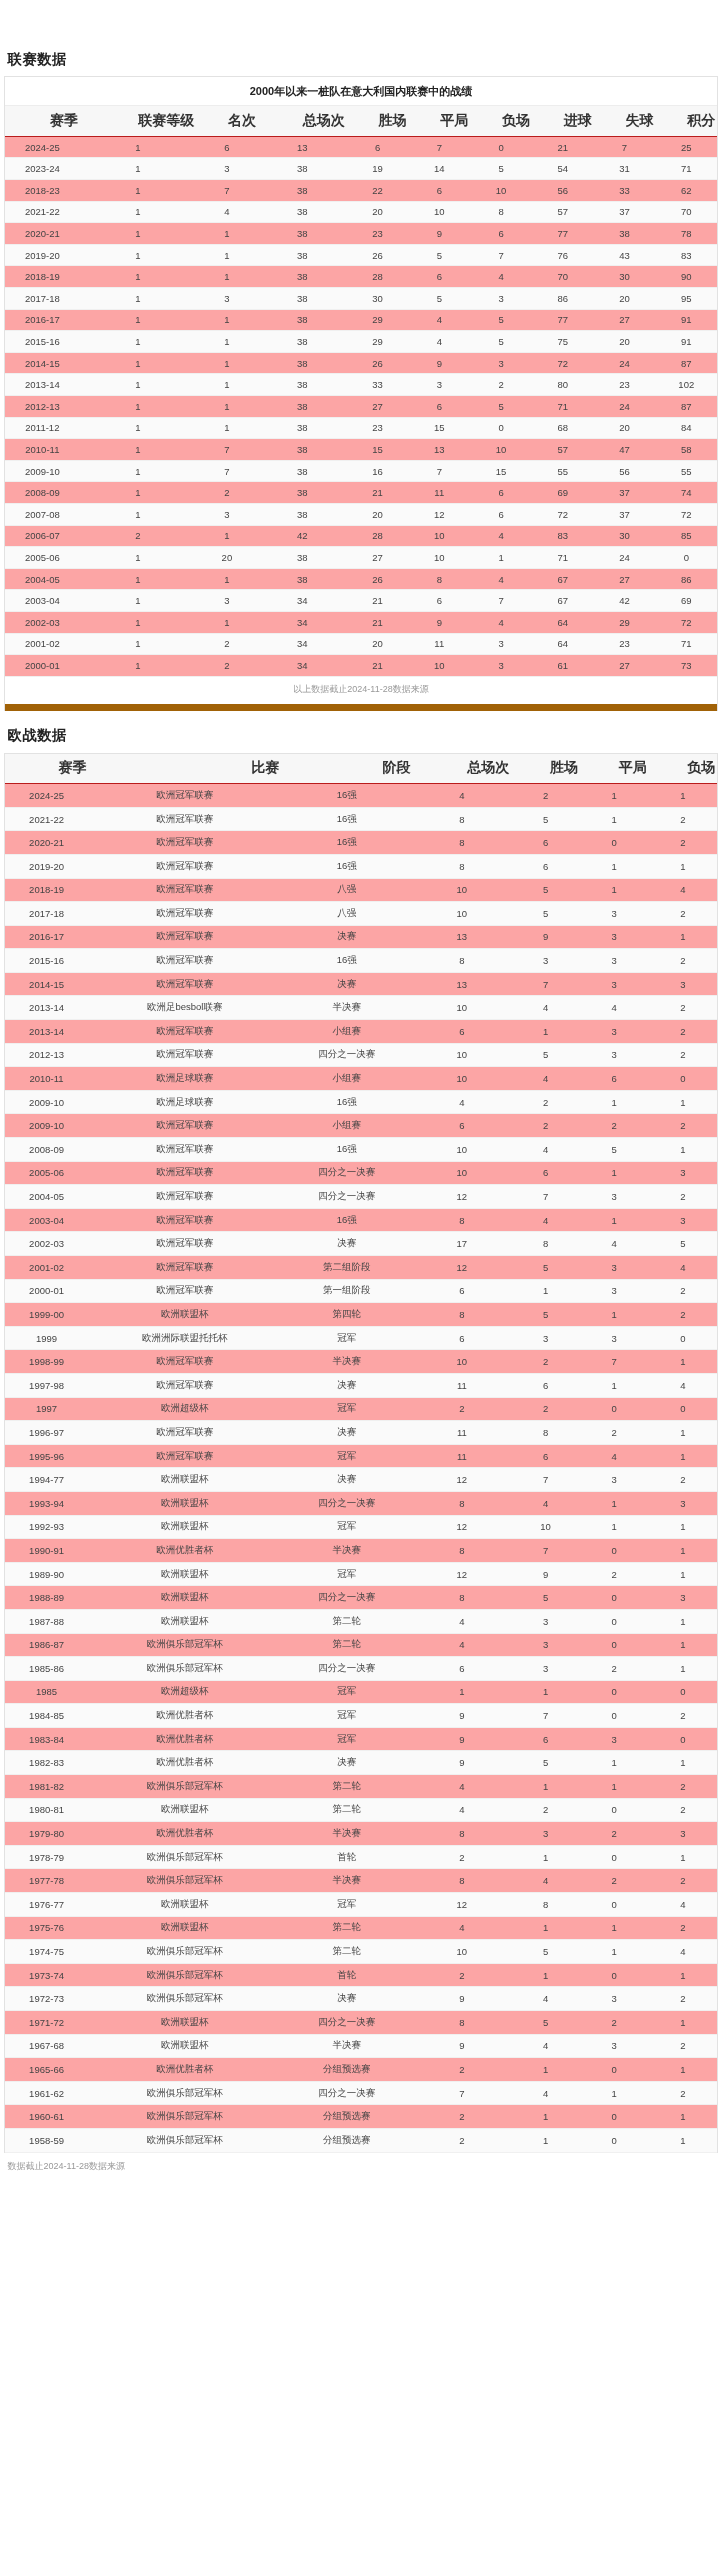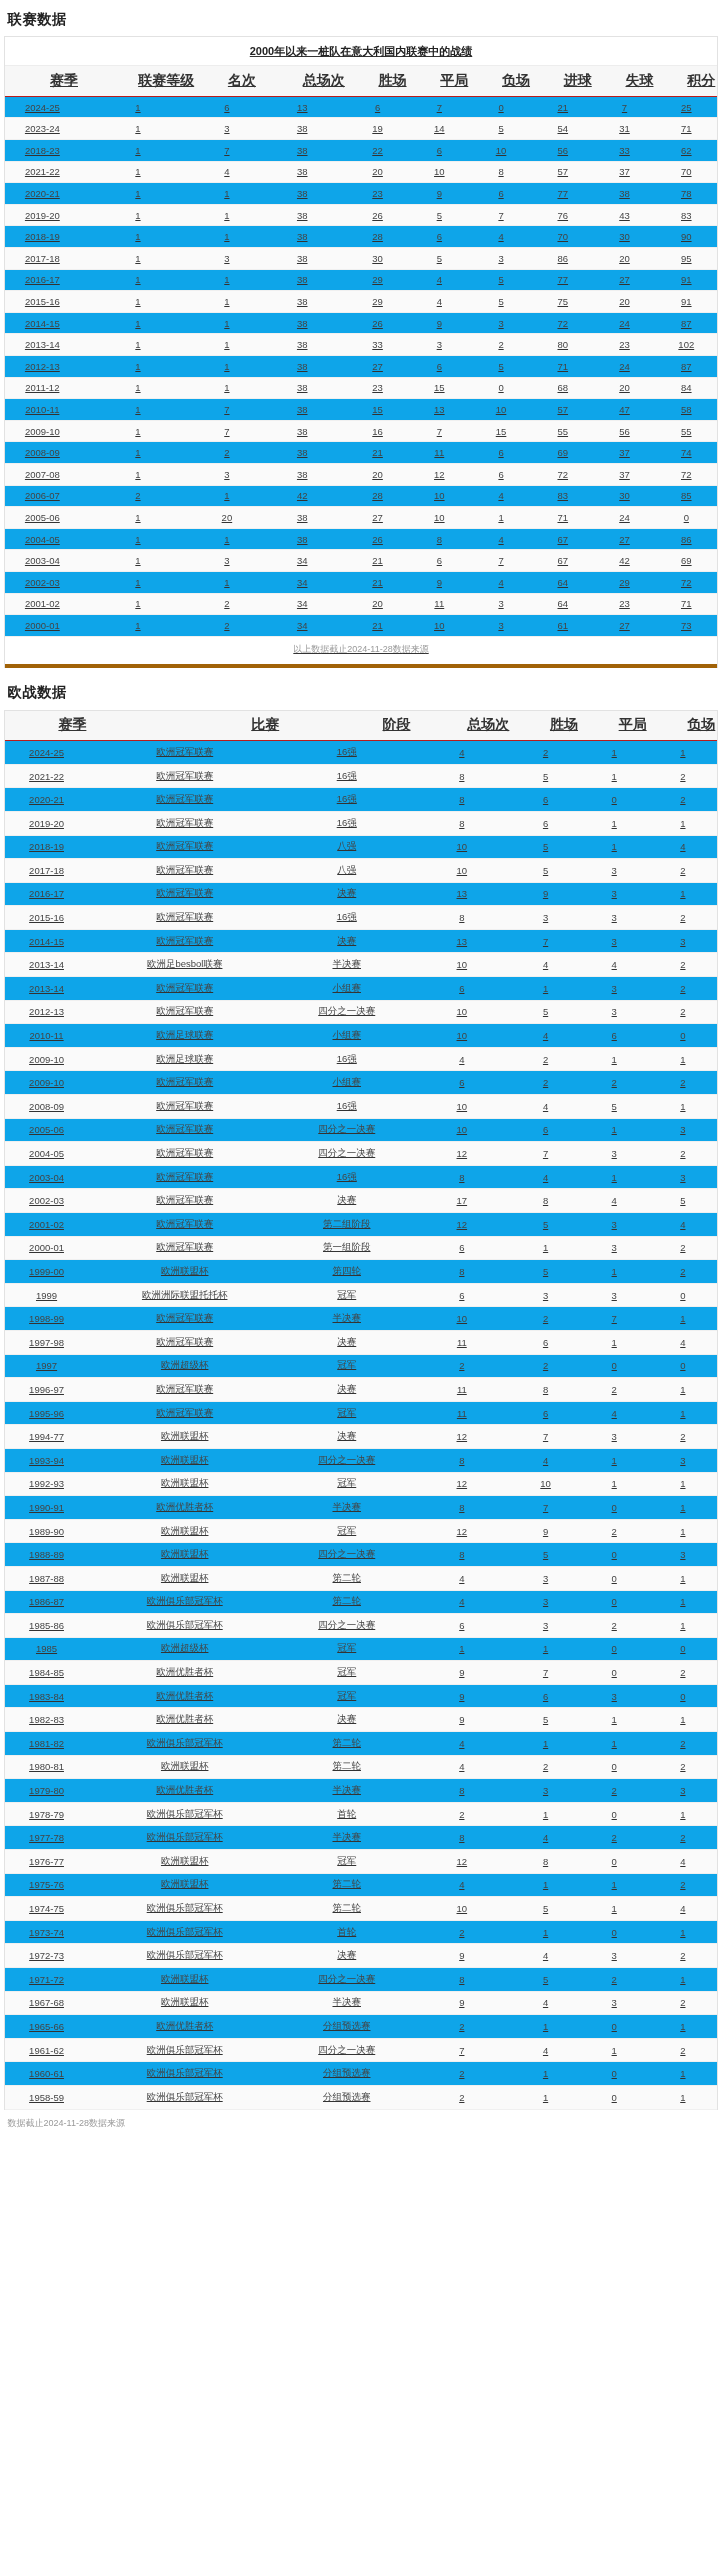--- a/index.html
+++ b/index.html
@@ -3,34 +3,33 @@
 <meta charset="utf-8">
 <style>
   html,body{margin:0;padding:0;}
   body{
     width:722px;
     background:#ffffff;
     font-family:"Liberation Sans","DejaVu Sans",sans-serif;
     color:#333;
     -webkit-font-smoothing:antialiased;
   }
-  .wrap{width:722px;padding:0;}
+  .wrap{width:722px;padding:0;margin-top:40px;}
   .section-title{
     font-size:14.3px;
     font-weight:bold;
     color:#222;
     padding:9.5px 7.6px 7.6px 7.6px;
     letter-spacing:0.5px;
   }
   .panel{
     border:1px solid #e2e2e2;
     border-bottom:none;
-    background:#0ea5e9;
+    background:#fca5a5;
     margin:0 3.8px;
-    text-decoration:underline;
   }
   .panel-title{
     text-align:center;
     font-size:11px;
     font-weight:bold;
     color:#222;
     padding:6.7px 0 6.7px 0;
     border-bottom:1px solid #ededed;
     background:#fff;
   }
@@ -56,21 +55,21 @@
     color:#444;
     white-space:nowrap;
     font-size:9.5px;
   }
   tr.alt td{background:#fafafa;}
   .footnote{
     text-align:center;
     font-size:9px;
     color:#999;
     padding:6.7px 0 7.6px 0;
-    border-bottom:4px solid #a16207;
+    border-bottom:7px solid #a16207;
     background:#fff;
   }
   .sec-gap{height:5.7px;}
   .bottom-note{
     font-size:9px;
     color:#999;
     padding:7.6px 7.6px 13.3px 7.6px;
   }
 </style>
 </head>

